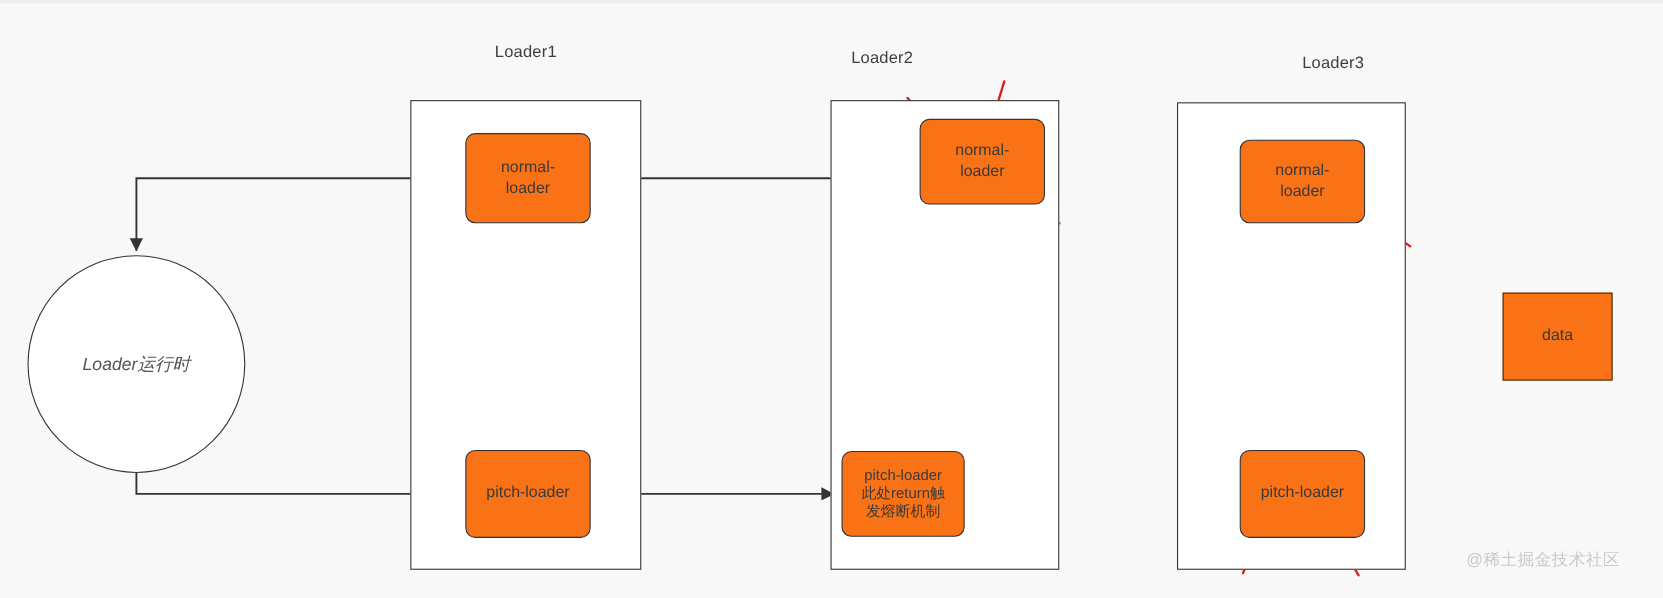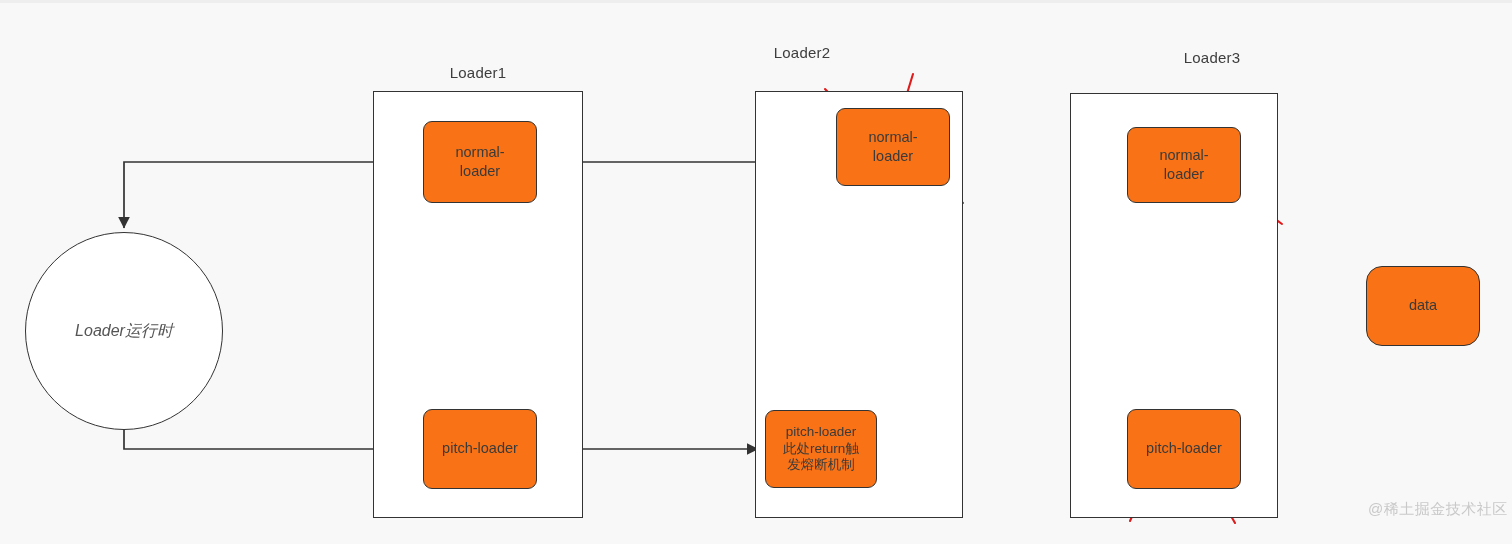--- a/index.html
+++ b/index.html
@@ -115,21 +115,21 @@
     <g>
       <path d="M 1138 383 Q 1190 443 1235 523" fill="none" stroke="#e01b1b" stroke-width="2.1" stroke-linecap="round"></path>
       <path d="M 1222 374 Q 1175 440 1152 486 Q 1140 497 1130 521" fill="none" stroke="#e01b1b" stroke-width="2.1" stroke-linecap="round"></path>
     </g>
   </svg>
 
   <div class="container-box" style="left:373px; top:91px; width:210px; height:427px;"></div>
   <div class="container-box" style="left:755px; top:91px; width:208px; height:427px;"></div>
   <div class="container-box" style="left:1070px; top:93px; width:208px; height:425px;"></div>
 
-  <div class="group-title" style="left:428px; top:64px; width:100px;">Loader1</div>
+  <div class="group-title" style="left:428px; top:39px; width:100px;">Loader1</div>
   <div class="group-title" style="left:752px; top:44px; width:100px;">Loader2</div>
   <div class="group-title" style="left:1162px; top:49px; width:100px;">Loader3</div>
 
   <div class="circle-node" style="left:25px; top:232px; width:198px; height:198px;font-style:italic;">Loader运行时</div>
 
   <div class="node" style="left:423px; top:121px; width:114px; height:82px;">normal-
 loader</div>
 
   <div class="node" style="left:423px; top:409px; width:114px; height:80px;">pitch-loader</div>
 
@@ -138,17 +138,17 @@
 
   <div class="node" style="left:765px; top:410px; width:112px; height:78px; font-size:13.5px; line-height:1.22;">pitch-loader
 此处return触
 发熔断机制</div>
 
   <div class="node" style="left:1127px; top:127px; width:114px; height:76px;">normal-
 loader</div>
 
   <div class="node" style="left:1127px; top:409px; width:114px; height:80px;">pitch-loader</div>
 
-  <div class="node sharp" style="left:1366px; top:266px; width:114px; height:80px;border-radius:16px;">data</div>
+  <div class="node sharp" style="left:1366px; top:266px; width:100px; height:80px;">data</div>
 
-  <div class="watermark" style="left:1333px; top:500px;margin-left:35px;">@稀土掘金技术社区</div>
+  <div class="watermark" style="left:1333px; top:500px;">@稀土掘金技术社区</div>
 
 </div>
 
 </body></html>

